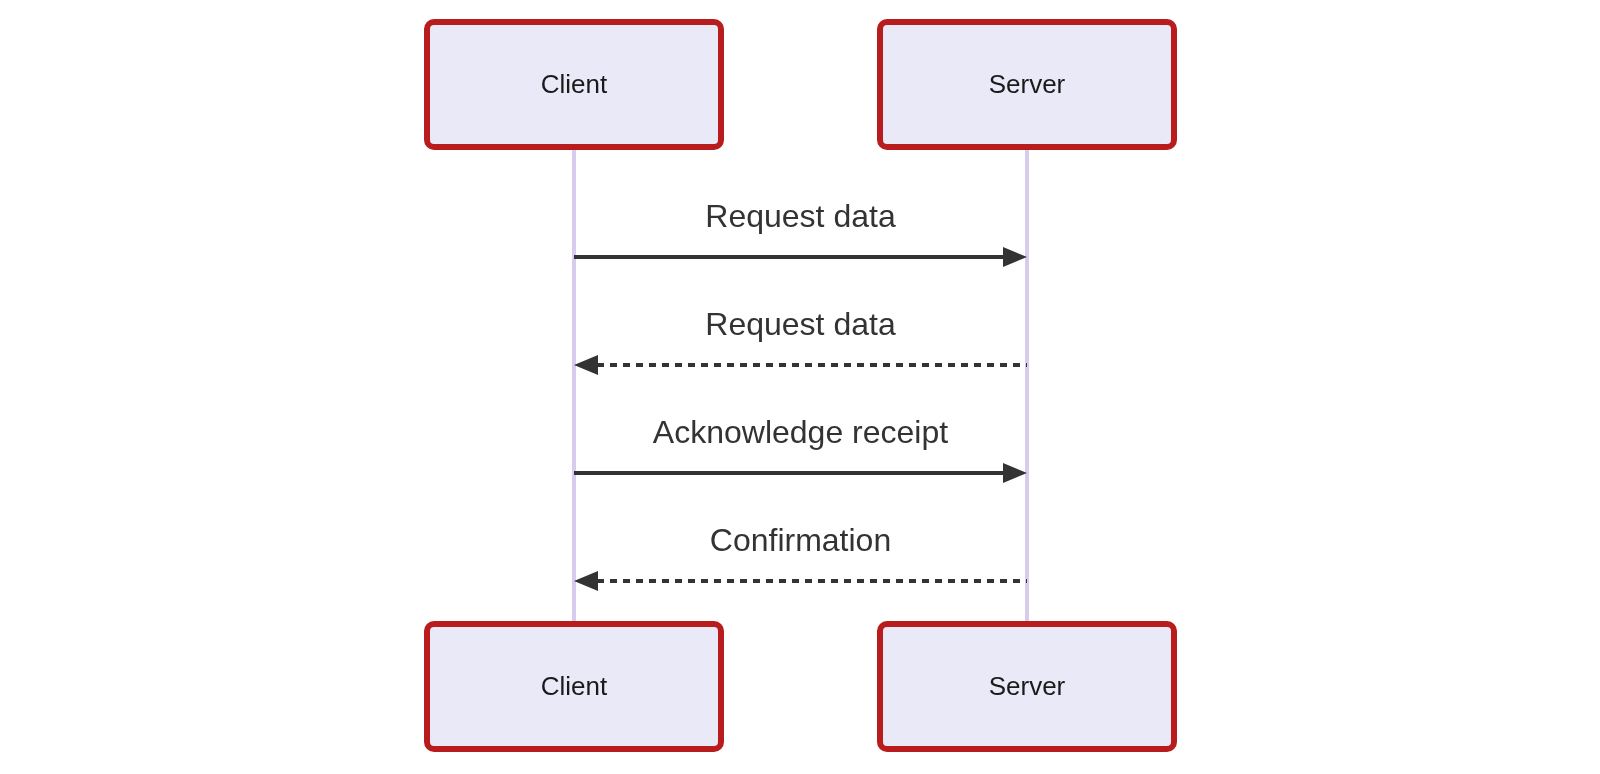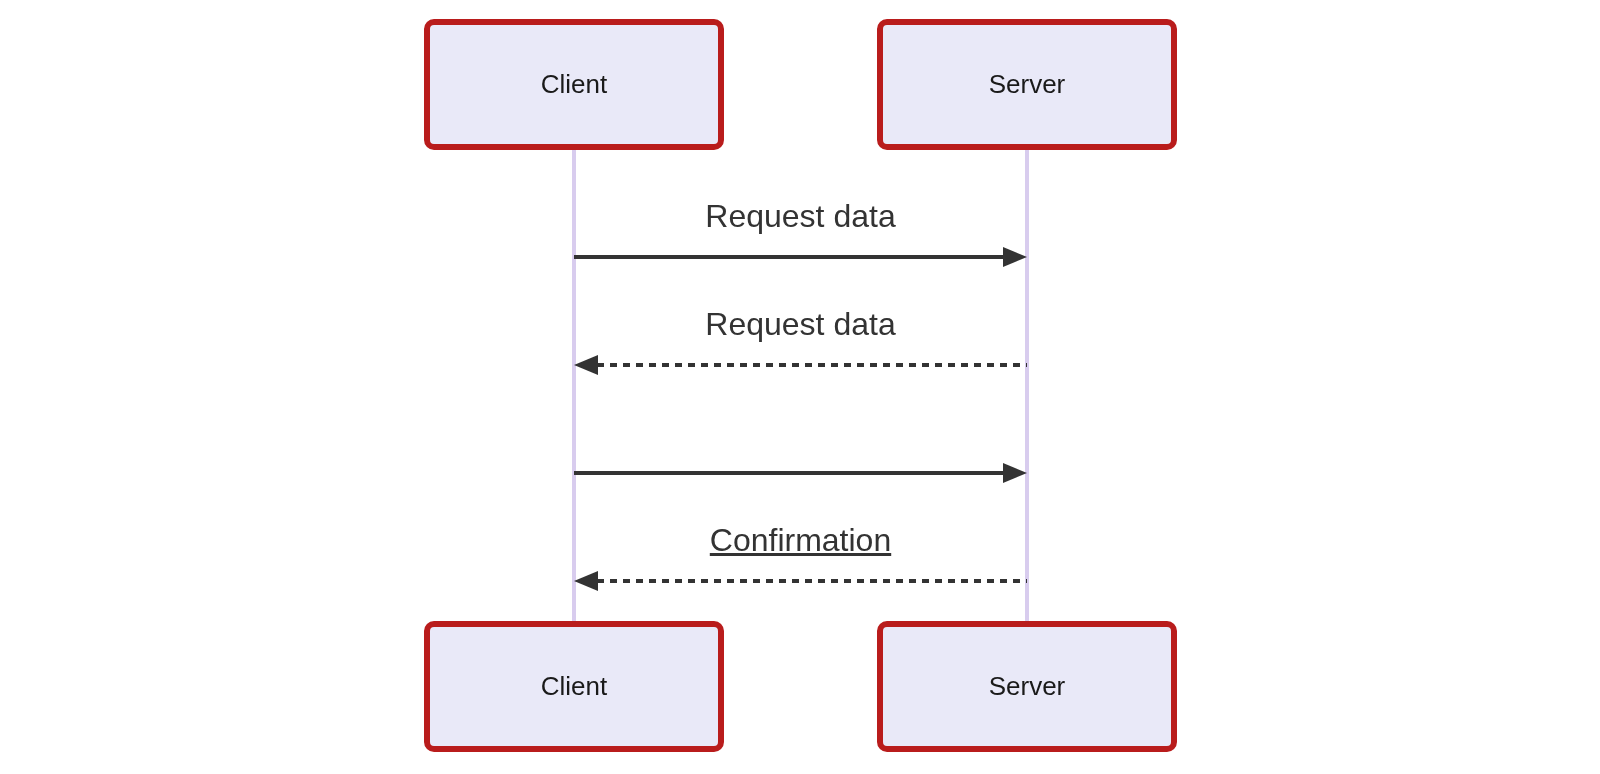--- a/index.html
+++ b/index.html
@@ -56,21 +56,21 @@
     line-height: 40px;
     text-align: center;
     font-size: 32px;
     color: #333333;
     white-space: nowrap;
     margin-top: 8px;
   }
   .msg1-label { top: 188px; }
   .msg2-label { top: 296px; }
   .msg3-label { top: 404px; }
-  .msg4-label { top: 512px; text-decoration: underline; }
+  .msg4-label { top: 512px; }
 
   
   .msg-line-solid {
     position: absolute;
     height: 3.5px;
     background: #333333;
   }
   .msg-line-dashed {
     position: absolute;
     height: 3.5px;
@@ -116,20 +116,21 @@
   </div>
 
   <div class="msg-label msg1-label">Request data</div>
   <div class="msg-line-solid line-right msg1-line"></div>
   <div class="arrowhead arrow-right msg1-arrow"></div>
 
   <div class="msg-label msg2-label">Request data</div>
   <div class="msg-line-dashed line-left msg2-line"></div>
   <div class="arrowhead arrow-left msg2-arrow"></div>
 
+  <div class="msg-label msg3-label">Acknowledge receipt</div>
   <div class="msg-line-solid line-right msg3-line"></div>
   <div class="arrowhead arrow-right msg3-arrow"></div>
 
   <div class="msg-label msg4-label">Confirmation</div>
   <div class="msg-line-dashed line-left msg4-line"></div>
   <div class="arrowhead arrow-left msg4-arrow"></div>
 
   <div class="actor-box actor-client-bottom">
     <span>Client</span>
   </div>

